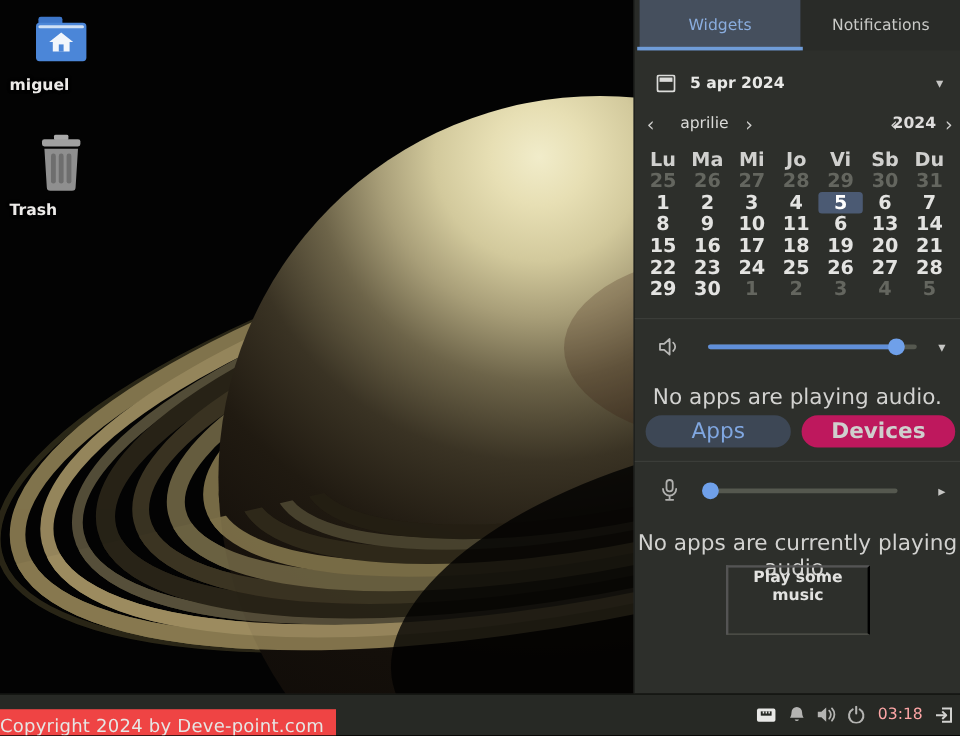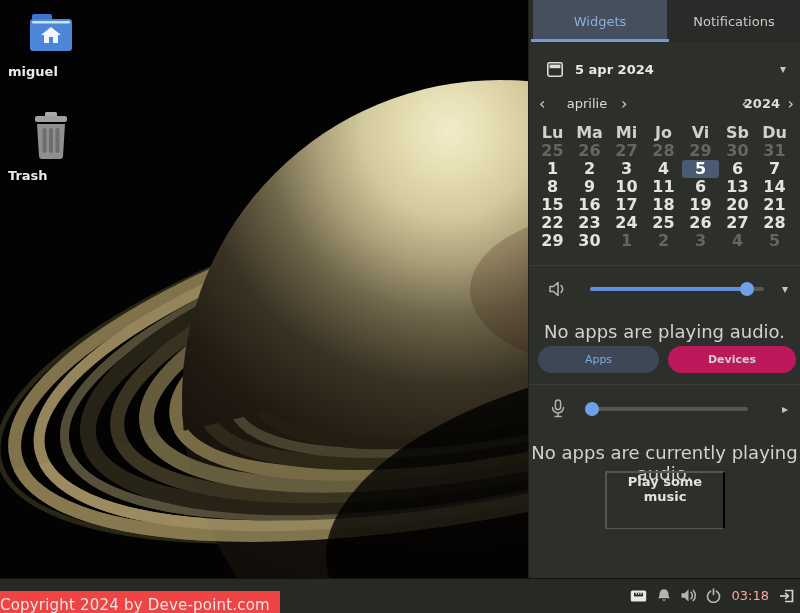--- a/index.html
+++ b/index.html
@@ -70,21 +70,21 @@
   .slider .fill{position:absolute;left:0;top:5px;height:4px;border-radius:2px;background:#608fd9;}
   .slider .handle{position:absolute;top:0;width:14px;height:14px;margin-left:-7px;border-radius:50%;background:#6fa0ea;}
   .row-end{position:absolute;right:12px;color:#c6c6c4;font-size:12px;cursor:pointer;}
 
   .status-text{position:absolute;left:0;width:100%;text-align:center;font-size:18px;color:#d2d2d0;}
   #audio-status{top:321px;}
   #mic-status{top:442px;}
 
   
   #pill-row{position:absolute;left:0;top:346px;width:100%;height:27px;}
-  .pill{position:absolute;top:0;height:27px;border-radius:14px;border:none;font-size:11px;cursor:pointer;}
+  .pill{position:absolute;top:0;height:27px;border-radius:14px;border:none;font-size:18px;cursor:pointer;}
   #btn-apps{left:9px;width:121px;background:#3d4755;color:#80a7e1;}
   #btn-devices{left:139px;width:128px;background:#be185d;color:#cfcfcd;font-weight:bold;}
 
   #play-music{position:absolute;left:76px;top:471px;width:120px;text-align:center;font-size:13px;
     font-weight:700;color:#e2e2e0;padding-bottom:24px;border-bottom:1px solid #54564f;cursor:pointer;background:none;}
 
   
   #taskbar{position:absolute;left:0;top:578px;width:800px;height:35px;background:#272925;border-top:1px solid #121310;}
   #watermark{position:absolute;left:0;top:591px;background:#ef4444;color:#e6e6e4;font-size:15px;
     padding:5px 10px 6px 0;letter-spacing:.2px;}

